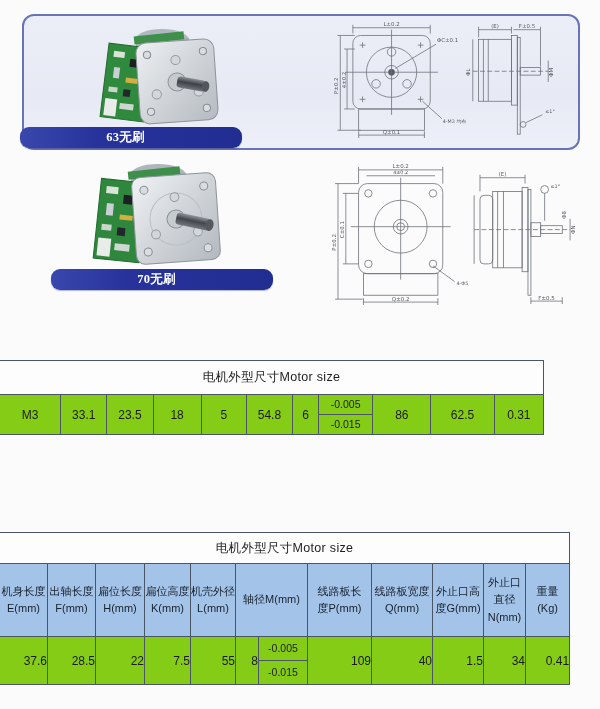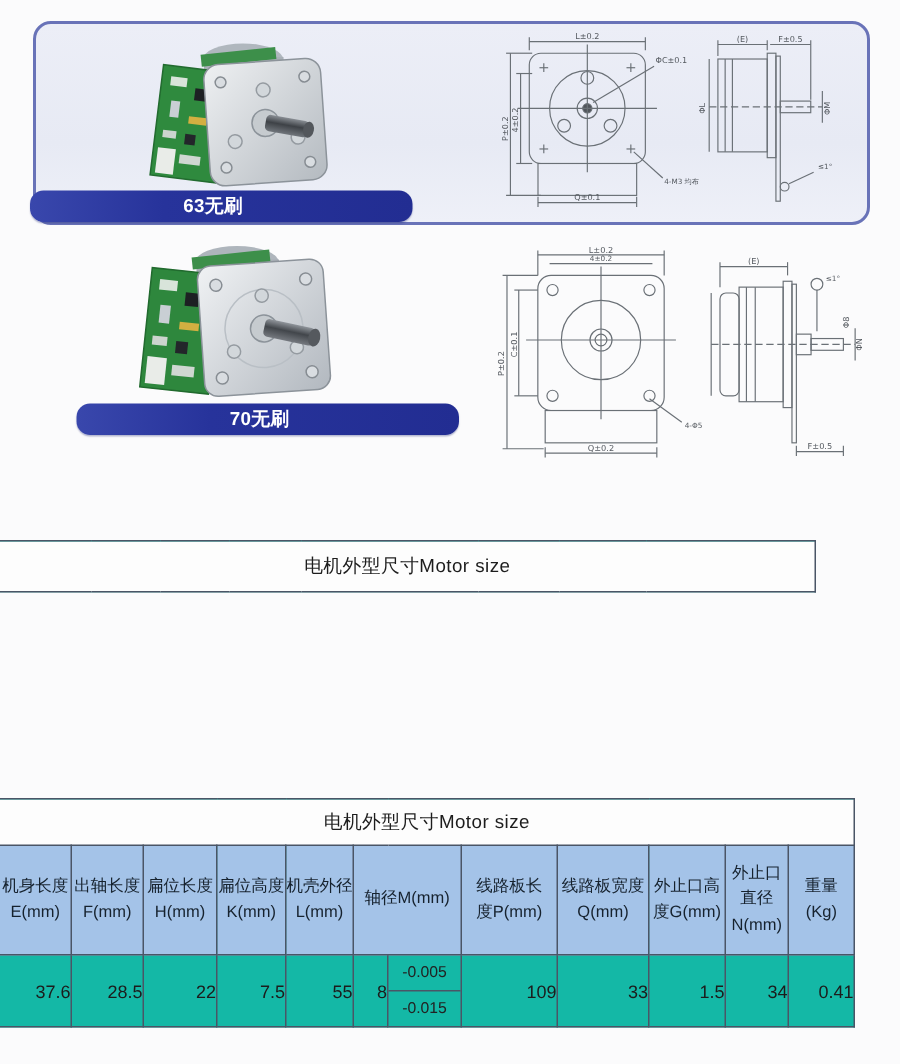--- a/index.html
+++ b/index.html
@@ -16,36 +16,37 @@
   .panel63{
     position:absolute;left:22px;top:14px;width:554px;height:132px;
     border:2px solid #6973b8;border-radius:12px;
     background:linear-gradient(180deg,#eceef7 0%,#e7eaf4 60%,#eef0f8 100%);
   }
 
   .photo{position:absolute;}
   .drawing{position:absolute;}
 
   .banner{
-    position:absolute;left:20px;width:255px;height:21px;
+    position:absolute;left:20px;width:222px;height:21px;
     background:linear-gradient(90deg,#3947ac 0%,#27339b 35%,#222d92 100%);
     border-radius:9px;
     color:#ffffff;font-size:12.5px;font-weight:700;
     display:flex;align-items:center;justify-content:center;
     letter-spacing:.2px;
     box-shadow:0 1px 1px rgba(40,50,120,.35);
+    font-family:Liberation Serif, serif;
   }
   .banner .cn{margin-right:11px;}
   .banner1{top:127px;}
   .banner2{top:269px;margin-left:31px;}
 
   
   table.spec{
     position:absolute;left:-1px;border-collapse:collapse;table-layout:fixed;
-    background:#14b8a6;
+    background:#84cc16;
   }
   table.spec td{border:1px solid #4a5566;text-align:center;vertical-align:middle;padding:0;}
   .t1{top:360px;width:545px;}
   .t2{top:532px;width:571px;}
   td.titlecell{
     text-align:left;height:33px;font-size:12.5px;color:#1d1d1d;
     padding-left:113px;background:#fdfdfd;letter-spacing:.3px;
   }
   .t2 td.titlecell{height:30px;}
   td.th{
@@ -322,20 +323,36 @@
         <col style="width:46px">
         <col style="width:26px">
         <col style="width:54px">
       <col style="width:58px">
         <col style="width:63px">
         <col style="width:49px">
     </colgroup>
     <tbody>
         <tr>
       <td class="titlecell" colspan="11">电机外型尺寸Motor size</td>
+    </tr>
+    <tr>
+      <td class="val">M3</td>
+      <td class="val">33.1</td>
+      <td class="val">23.5</td>
+      <td class="val">18</td>
+      <td class="val">5</td>
+      <td class="val">54.8</td>
+      <td class="val">6</td>
+      <td class="tol">
+        <div class="half top">-0.005</div>
+        <div class="half">-0.015</div>
+      </td>
+      <td class="val">86</td>
+      <td class="val">62.5</td>
+      <td class="val">0.31</td>
     </tr>
   </tbody>
     </table>
 
   <table class="spec t2">
     <colgroup>
       <col style="width:48px">
         <col style="width:48px">
         <col style="width:49px">
         <col style="width:46px">
@@ -381,21 +398,21 @@
       <td class="val">28.5</td>
       <td class="val">22</td>
       <td class="val">7.5</td>
       <td class="val">55</td>
       <td class="val">8</td>
       <td class="tol">
         <div class="half top">-0.005</div>
         <div class="half">-0.015</div>
       </td>
       <td class="val">109</td>
-      <td class="val">33</td>
+      <td class="val">40</td>
       <td class="val">1.5</td>
       <td class="val">34</td>
       <td class="val">0.41</td>
     </tr>
   </tbody>
     </table>
 
 </div>
 
 </body></html>

